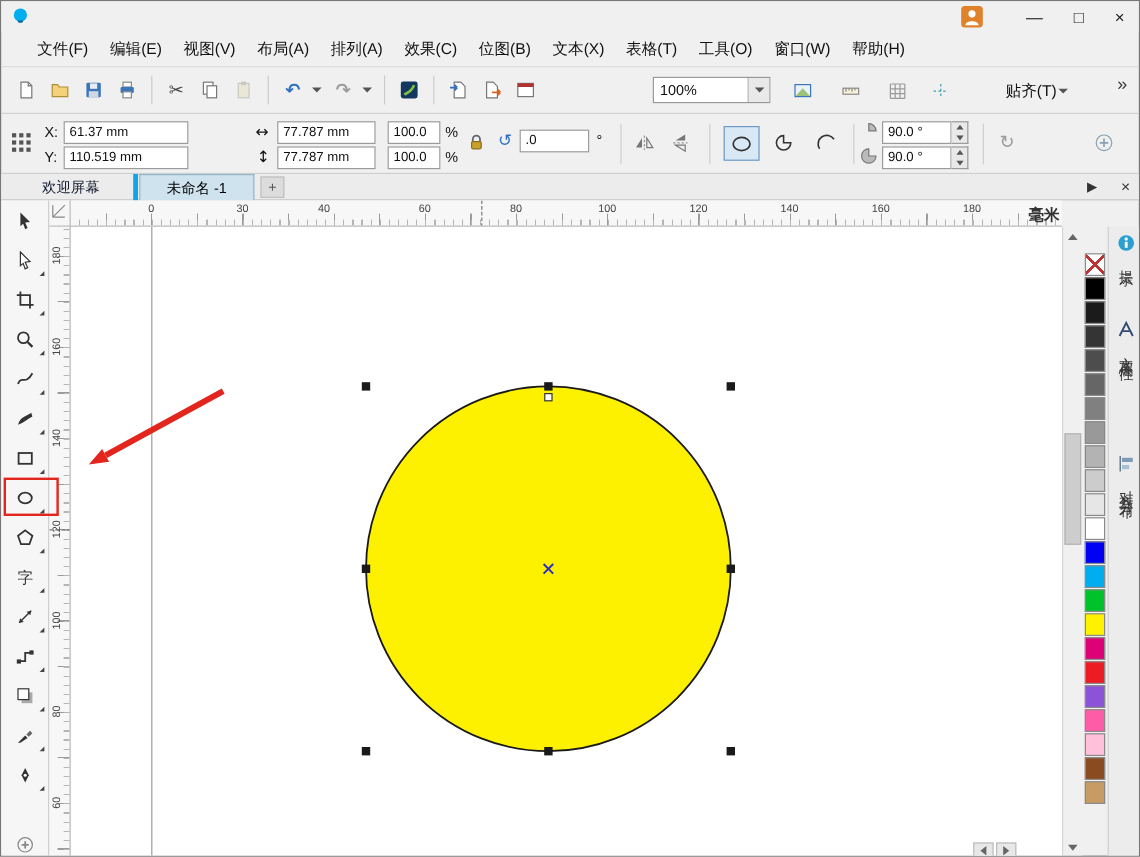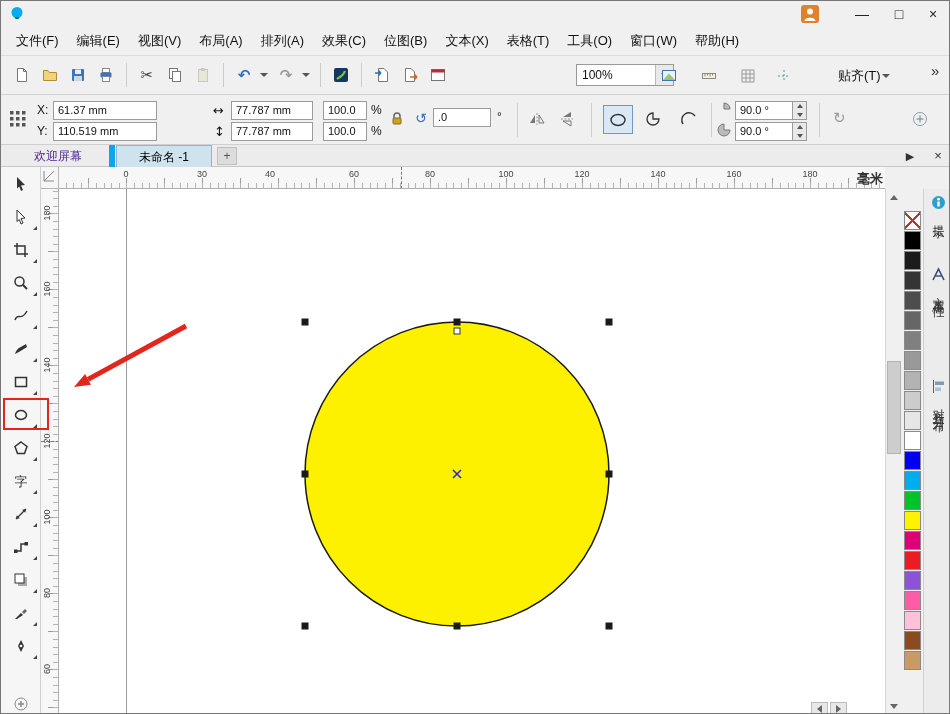--- a/index.html
+++ b/index.html
@@ -7,54 +7,54 @@
        font-family:"Liberation Sans","DejaVu Sans",sans-serif;font-size:12px;color:#111;
        overflow:hidden;border:1px solid #777;box-sizing:border-box;}
   .abs{position:absolute;}
   
   .titlebar{position:absolute;left:0;top:0;width:100%;height:26px;background:#f0f0f0;}
   .title-text{position:absolute;left:32px;top:0;line-height:26px;font-size:13px;}
   .win-btn{position:absolute;top:2px;width:32px;height:22px;text-align:center;line-height:22px;
            font-size:14px;color:#222;cursor:default;}
   .account-btn{position:absolute;top:3px;left:798px;width:22px;height:20px;}
   
-  .menubar{position:absolute;left:0;top:26px;width:100%;height:28px;display:flex;align-items:center;padding-left:6px;box-sizing:border-box;}
+  .menubar{position:absolute;left:0;top:26px;width:100%;height:28px;display:flex;align-items:center;padding-left:21px;box-sizing:border-box;}
   .menu-item{padding:0 9px;font-size:13px;line-height:28px;}
   
   .toolbar{position:absolute;left:0;top:54px;width:100%;height:40px;border-top:1px solid #dcdcdc;
            border-bottom:1px solid #d2d2d2;box-sizing:border-box;display:flex;align-items:center;
            padding-left:8px;gap:2px;}
   .tb-btn{width:26px;height:26px;display:flex;align-items:center;justify-content:center;flex:0 0 auto;}
   .sep{width:1px;height:24px;background:#cbcbcb;margin:0 5px;flex:0 0 auto;}
   .dd{width:0;height:0;border-left:4px solid transparent;border-right:4px solid transparent;
       border-top:4px solid #555;margin:0 3px 0 1px;flex:0 0 auto;}
   .glyph-icon{font-family:"DejaVu Sans",sans-serif;font-size:15px;line-height:1;}
   .combo{position:absolute;left:543px;top:8px;width:98px;height:22px;background:#fff;border:1px solid #999;
-         box-sizing:border-box;margin-left:32px;}
+         box-sizing:border-box;}
   .combo .val{position:absolute;left:5px;top:0;line-height:20px;font-size:12px;}
   .combo .btn{position:absolute;right:0;top:0;width:17px;height:20px;background:#e9e9e9;border-left:1px solid #bbb;
               display:flex;align-items:center;justify-content:center;}
   .snap-btn{position:absolute;left:833px;top:8px;height:24px;display:flex;align-items:center;font-size:13px;padding:0 4px;}
   .overflow{position:absolute;left:930px;top:6px;font-size:15px;color:#333;}
   
   .propbar{position:absolute;left:0;top:94px;width:100%;height:50px;border-bottom:1px solid #cfcfcf;box-sizing:border-box;}
   .pb-label{position:absolute;font-size:12px;line-height:19px;}
   .pb-input{position:absolute;height:19px;background:#fff;border:1px solid #9b9b9b;box-sizing:border-box;
             font-size:11px;line-height:17px;padding:0 4px;white-space:nowrap;overflow:hidden;}
   .psep{position:absolute;top:8px;width:1px;height:34px;background:#cfcfcf;}
   .pb-btn{position:absolute;display:flex;align-items:center;justify-content:center;}
   .pb-btn.active{border:1px solid #6d9ac4;background:#d9e8f5;}
   .spin{position:absolute;width:14px;height:19px;border:1px solid #9b9b9b;border-left:none;background:#e9e9e9;
         box-sizing:border-box;display:flex;flex-direction:column;align-items:center;justify-content:space-around;}
   .su{width:0;height:0;border-left:3px solid transparent;border-right:3px solid transparent;border-bottom:4px solid #555;}
   .sd{width:0;height:0;border-left:3px solid transparent;border-right:3px solid transparent;border-top:4px solid #555;}
   
   .tabbar{position:absolute;left:0;top:144px;width:100%;height:22px;background:#ececec;border-bottom:1px solid #c7c7c7;box-sizing:border-box;}
-  .doc-tab{position:absolute;top:0;height:22px;line-height:22px;text-align:center;font-size:12px;color:#4c1d95;
-           border-right:6px solid #0ea5e9;box-sizing:border-box;}
+  .doc-tab{position:absolute;top:0;height:22px;line-height:22px;text-align:center;font-size:12px;color:#0f172a;
+           border-right:4px solid #0ea5e9;box-sizing:border-box;}
   .doc-tab.active{background:#cfe3ee;border:1px solid #93b6c8;border-bottom:none;color:#000;}
   .newtab{position:absolute;top:2px;height:18px;width:20px;background:#dcdcdc;border:1px solid #bfbfbf;
           line-height:17px;text-align:center;box-sizing:border-box;color:#555;}
   .tab-ctrl{position:absolute;top:0;height:22px;line-height:22px;font-size:11px;color:#333;text-align:center;width:18px;}
   
   .ruler-corner{position:absolute;left:40px;top:166px;width:18px;height:22px;background:#f6f6f6;
                 border-right:1px solid #b5b5b5;border-bottom:1px solid #b5b5b5;box-sizing:border-box;}
   .h-ruler{position:absolute;left:58px;top:166px;width:826px;height:22px;background:#f7f7f7;
            border-bottom:1px solid #b0b0b0;box-sizing:border-box;overflow:hidden;}
   .h-num{position:absolute;top:2px;font-size:9px;color:#444;transform:translateX(-50%);}

